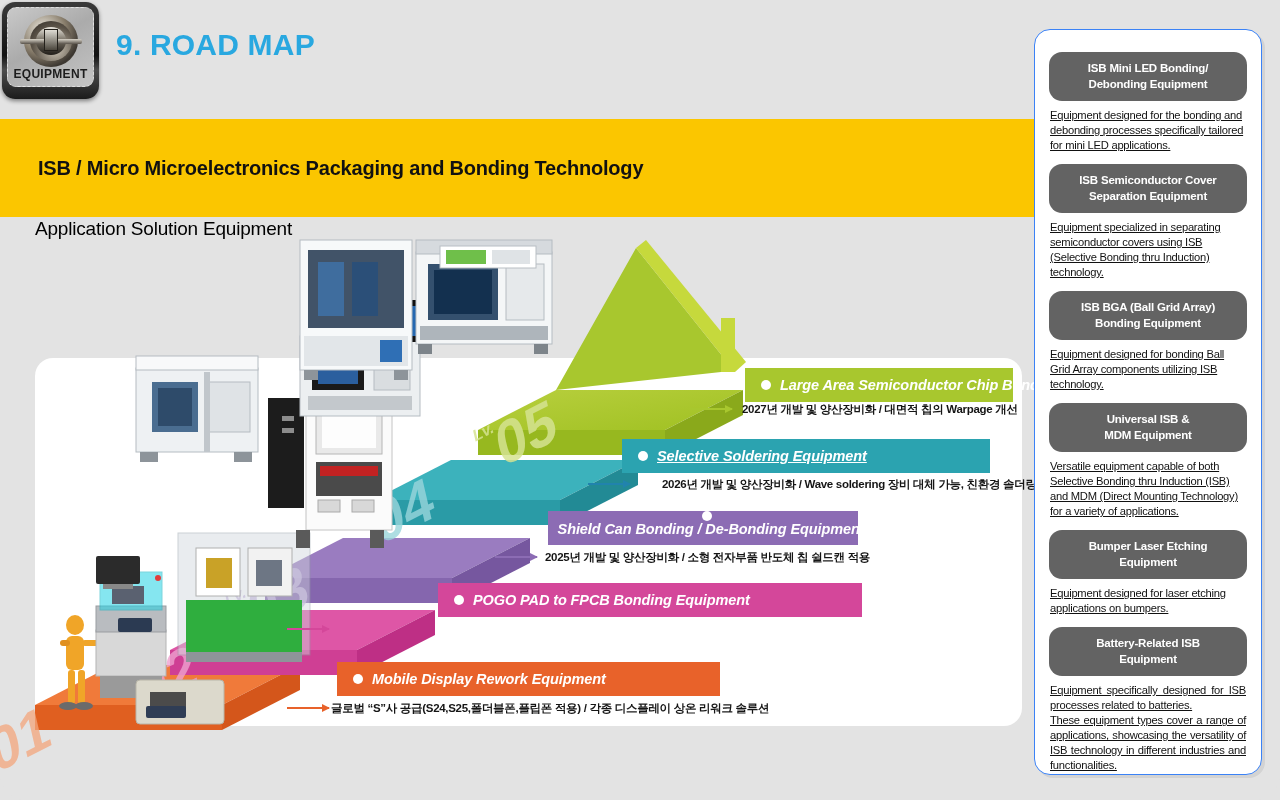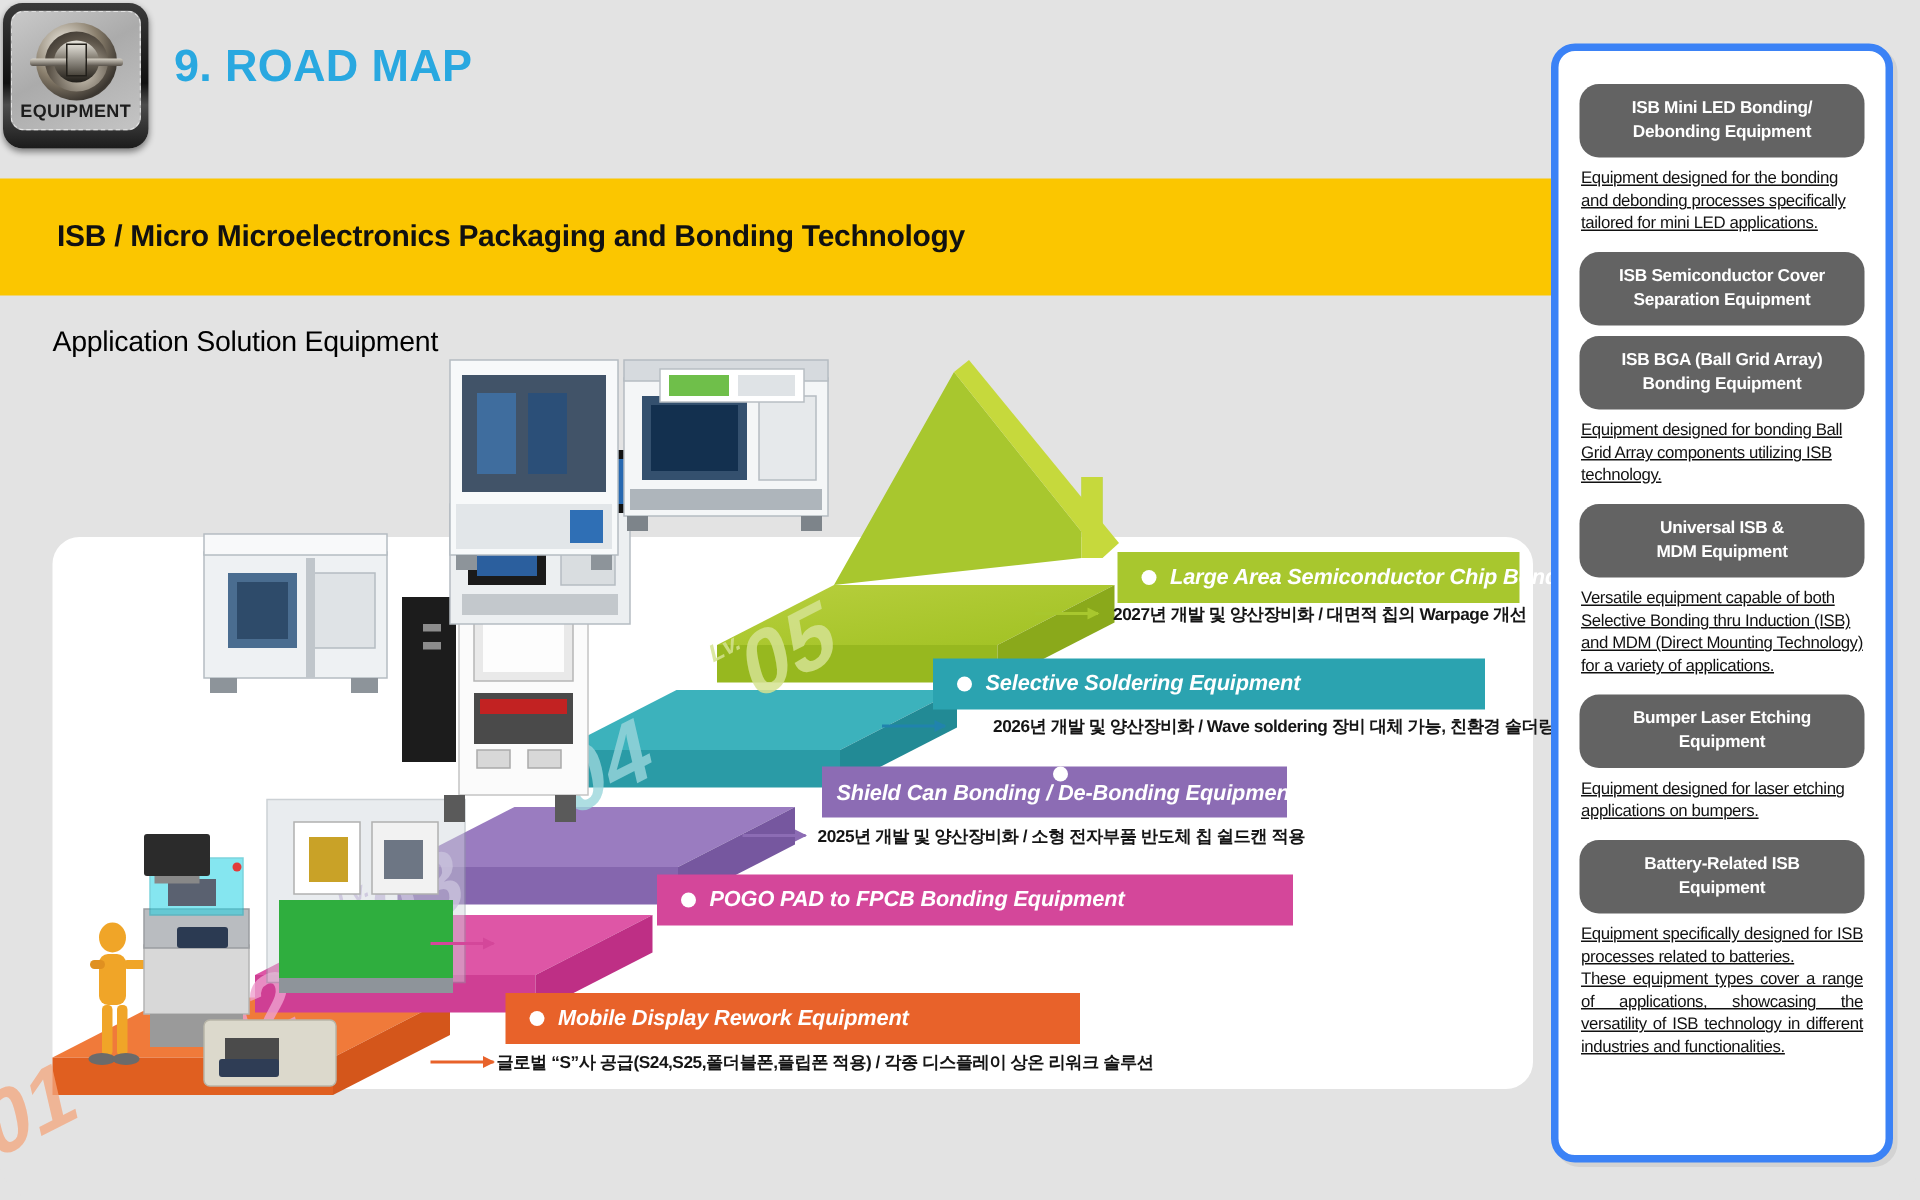--- a/index.html
+++ b/index.html
@@ -63,21 +63,21 @@
 
   
   #headline {
     position:absolute; left:116px; top:28px;
     font-size:30px; font-weight:bold; color:#29a8e0;
     letter-spacing:.2px;
   }
 
   
   #yellow-band {
-    position:absolute; left:0; top:119px; width:1262px; height:78px;
+    position:absolute; left:0; top:119px; width:1262px; height:98px;
     background:#fbc600;
     border-radius:0 14px 14px 0;
     display:flex; align-items:center;
   }
   #yellow-band .t {
     margin-left:38px; font-size:20px; font-weight:bold; color:#111;
     letter-spacing:-.2px;
   }
 
   
@@ -113,21 +113,21 @@
   .arrow { position:absolute; height:2px; }
   .arrow::after {
     content:""; position:absolute; right:-1px; top:-3px;
     border-left:8px solid currentColor;
     border-top:4px solid transparent; border-bottom:4px solid transparent;
   }
 
   
   #sidebar {
     position:absolute; left:1034px; top:29px; width:228px; height:746px;
-    background:#fff; border:5px solid #3b82f6; border-radius:16px;
+    background:#fff; border:1px solid #3b82f6; border-radius:16px;
     box-shadow:3px 3px 0 rgba(0,0,0,.07);
     padding:22px 14px 14px 14px;
     overflow:hidden;
   }
   .pill {
     background:#636363; color:#fff; border-radius:13px;
     padding:9px 8px; text-align:center;
     font-size:11.5px; font-weight:bold; line-height:1.35;
     letter-spacing:-.2px;
     margin-bottom:7px;
@@ -322,21 +322,21 @@
     </g>
   </svg>
 
   <div class="ribbon" style="left:745px; top:368px; width:268px; background:#a8c72e;">
     <span class="dot"></span>
     <span>Large Area Semiconductor Chip Bonding Equipment</span>
   </div>
   <div class="arrow" style="left:690px; top:408px; width:42px; background:#a8c72e; color:#a8c72e;"></div>
   <div class="caption" style="left:742px; top:402px;">2027년 개발 및 양산장비화 / 대면적 칩의 Warpage 개선</div>
 
-  <div class="ribbon" style="left:622px; top:439px; width:368px; background:#2ba3b0;">
+  <div class="ribbon" style="left:622px; top:439px; width:368px; background:#2ba3b0;text-decoration:underline;">
     <span class="dot"></span>
     <span>Selective Soldering Equipment</span>
   </div>
   <div class="arrow" style="left:588px; top:483px; width:42px; background:#2183ad; color:#2183ad;"></div>
   <div class="caption" style="left:638px; top:477px;margin-left:24px;">2026년 개발 및 양산장비화 / Wave soldering 장비 대체 가능, 친환경 솔더링 공법</div>
 
   <div class="ribbon" style="left:548px; top:511px; width:310px; background:#8c6cb4;flex-direction:column;">
     <span class="dot"></span>
     <span>Shield Can Bonding / De-Bonding Equipment</span>
   </div>
@@ -355,20 +355,21 @@
   </div>
   <div class="arrow" style="left:287px; top:707px; width:42px; background:#e8622a; color:#e8622a;"></div>
   <div class="caption" style="left:331px; top:701px;">글로벌 “S”사 공급(S24,S25,폴더블폰,플립폰 적용) / 각종 디스플레이 상온 리워크 솔루션</div>
 
   <div id="sidebar">
 
     <div class="pill">ISB Mini LED Bonding/<br>Debonding Equipment</div>
     <div class="desc">Equipment designed for the bonding and debonding processes specifically tailored for mini LED applications.</div>
 
     <div class="pill">ISB Semiconductor Cover<br>Separation Equipment</div>
+    <div class="desc">Equipment specialized in separating semiconductor covers using ISB (Selective Bonding thru Induction) technology.</div>
 
     <div class="pill">ISB BGA (Ball Grid Array)<br>Bonding Equipment</div>
     <div class="desc">Equipment designed for bonding Ball Grid Array components utilizing ISB technology.</div>
 
     <div class="pill">Universal ISB &amp;<br>MDM Equipment</div>
     <div class="desc">Versatile equipment capable of both Selective Bonding thru Induction (ISB) and MDM (Direct Mounting Technology) for a variety of applications.</div>
 
     <div class="pill">Bumper Laser Etching<br>Equipment</div>
     <div class="desc">Equipment designed for laser etching applications on bumpers.</div>
 

